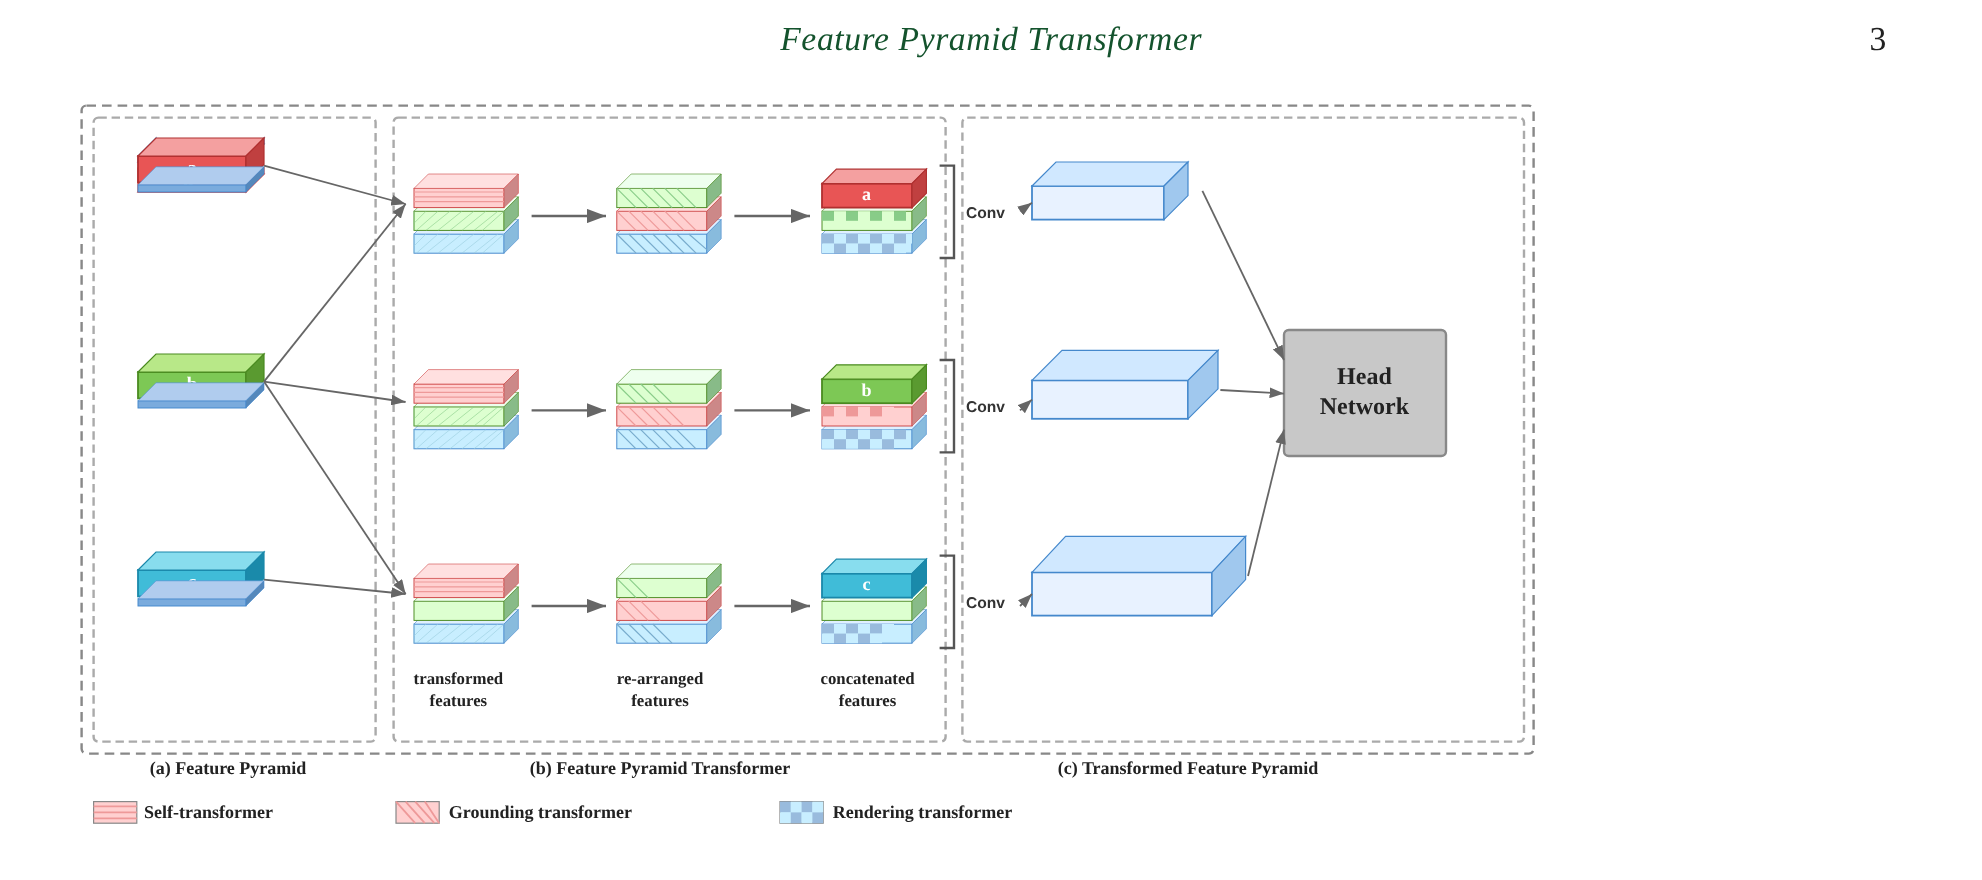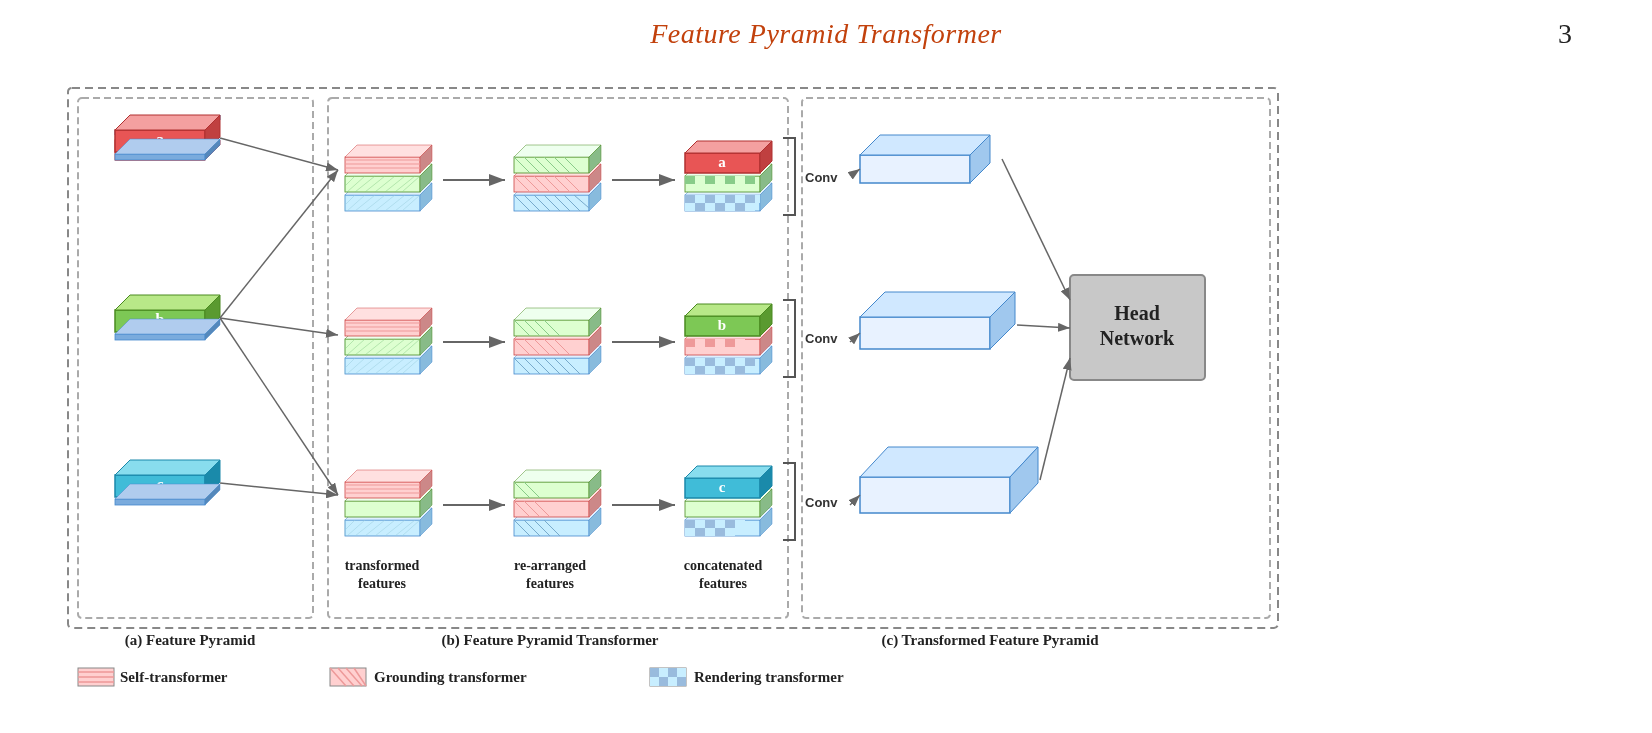--- a/index.html
+++ b/index.html
@@ -17,21 +17,21 @@
       top: 18px;
       left: 0;
       right: 0;
       display: flex;
       justify-content: center;
       align-items: center;
     }
     .page-title {
       font-size: 28px;
       font-style: italic;
-      color: #c2410c;
+      color: #14532d;
       letter-spacing: 0.5px;
     }
     .page-number {
       position: absolute;
       right: 80px;
       font-size: 28px;
       color: #222;
     }
 
     .main-diagram {

